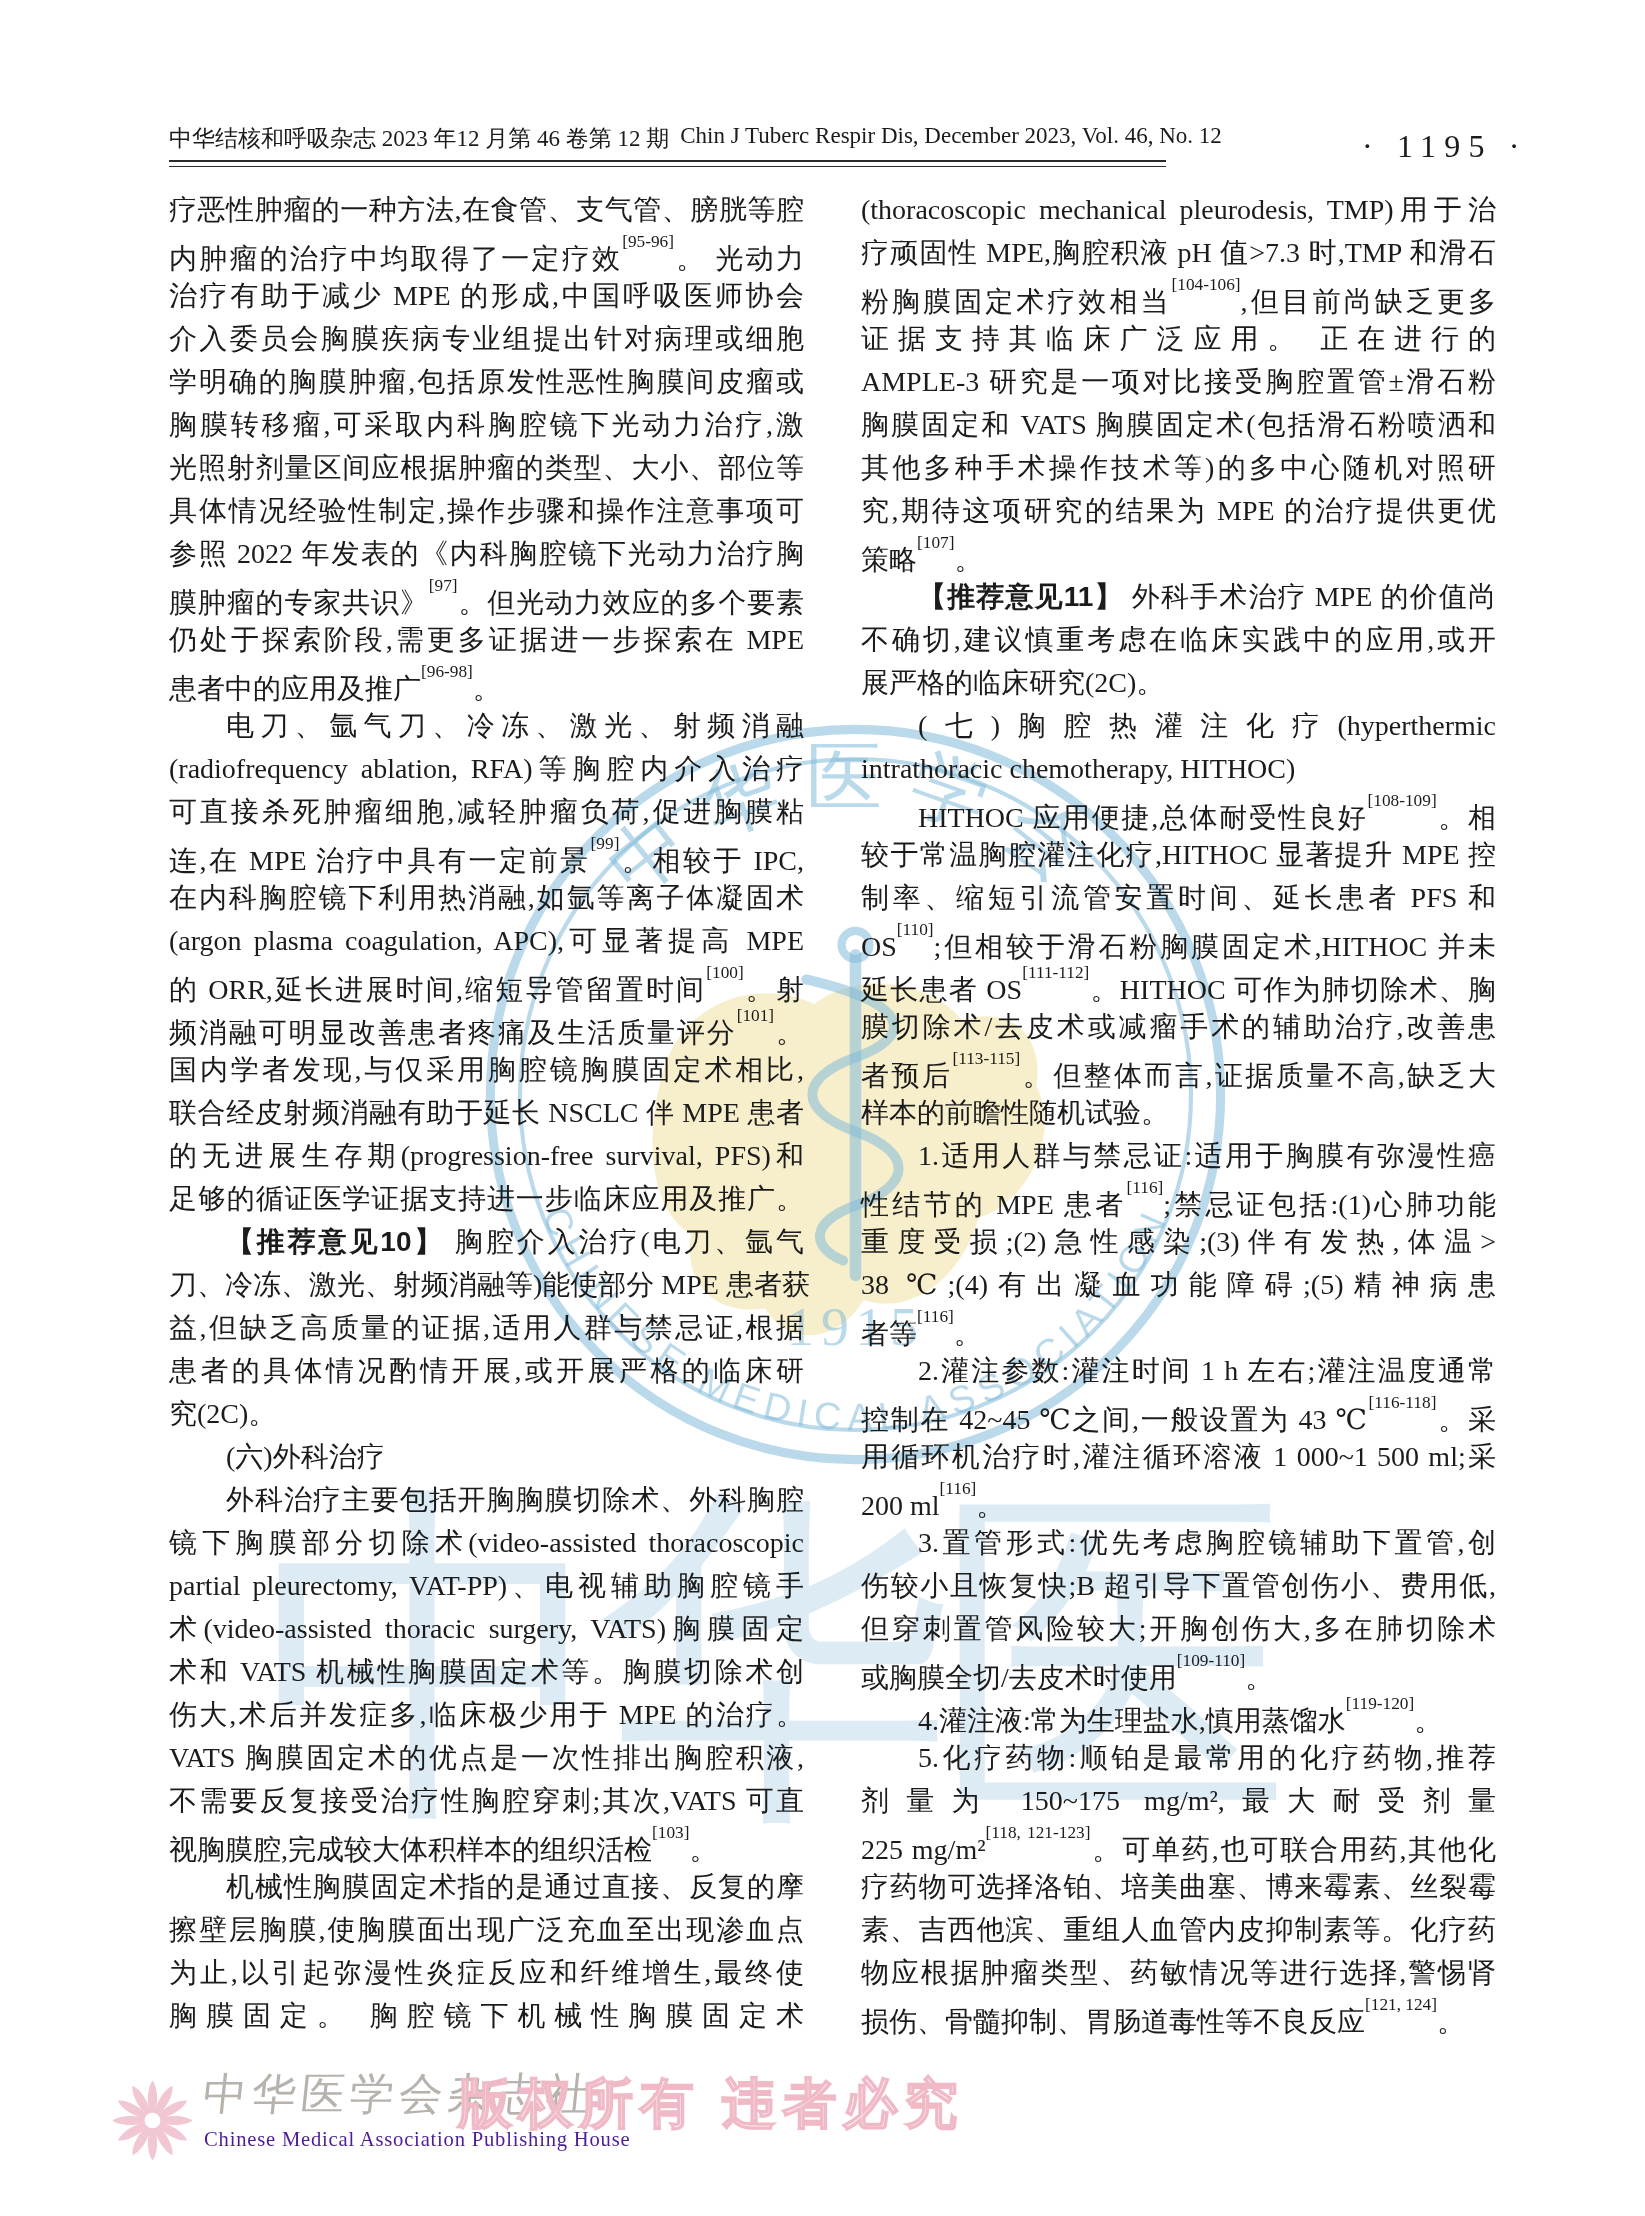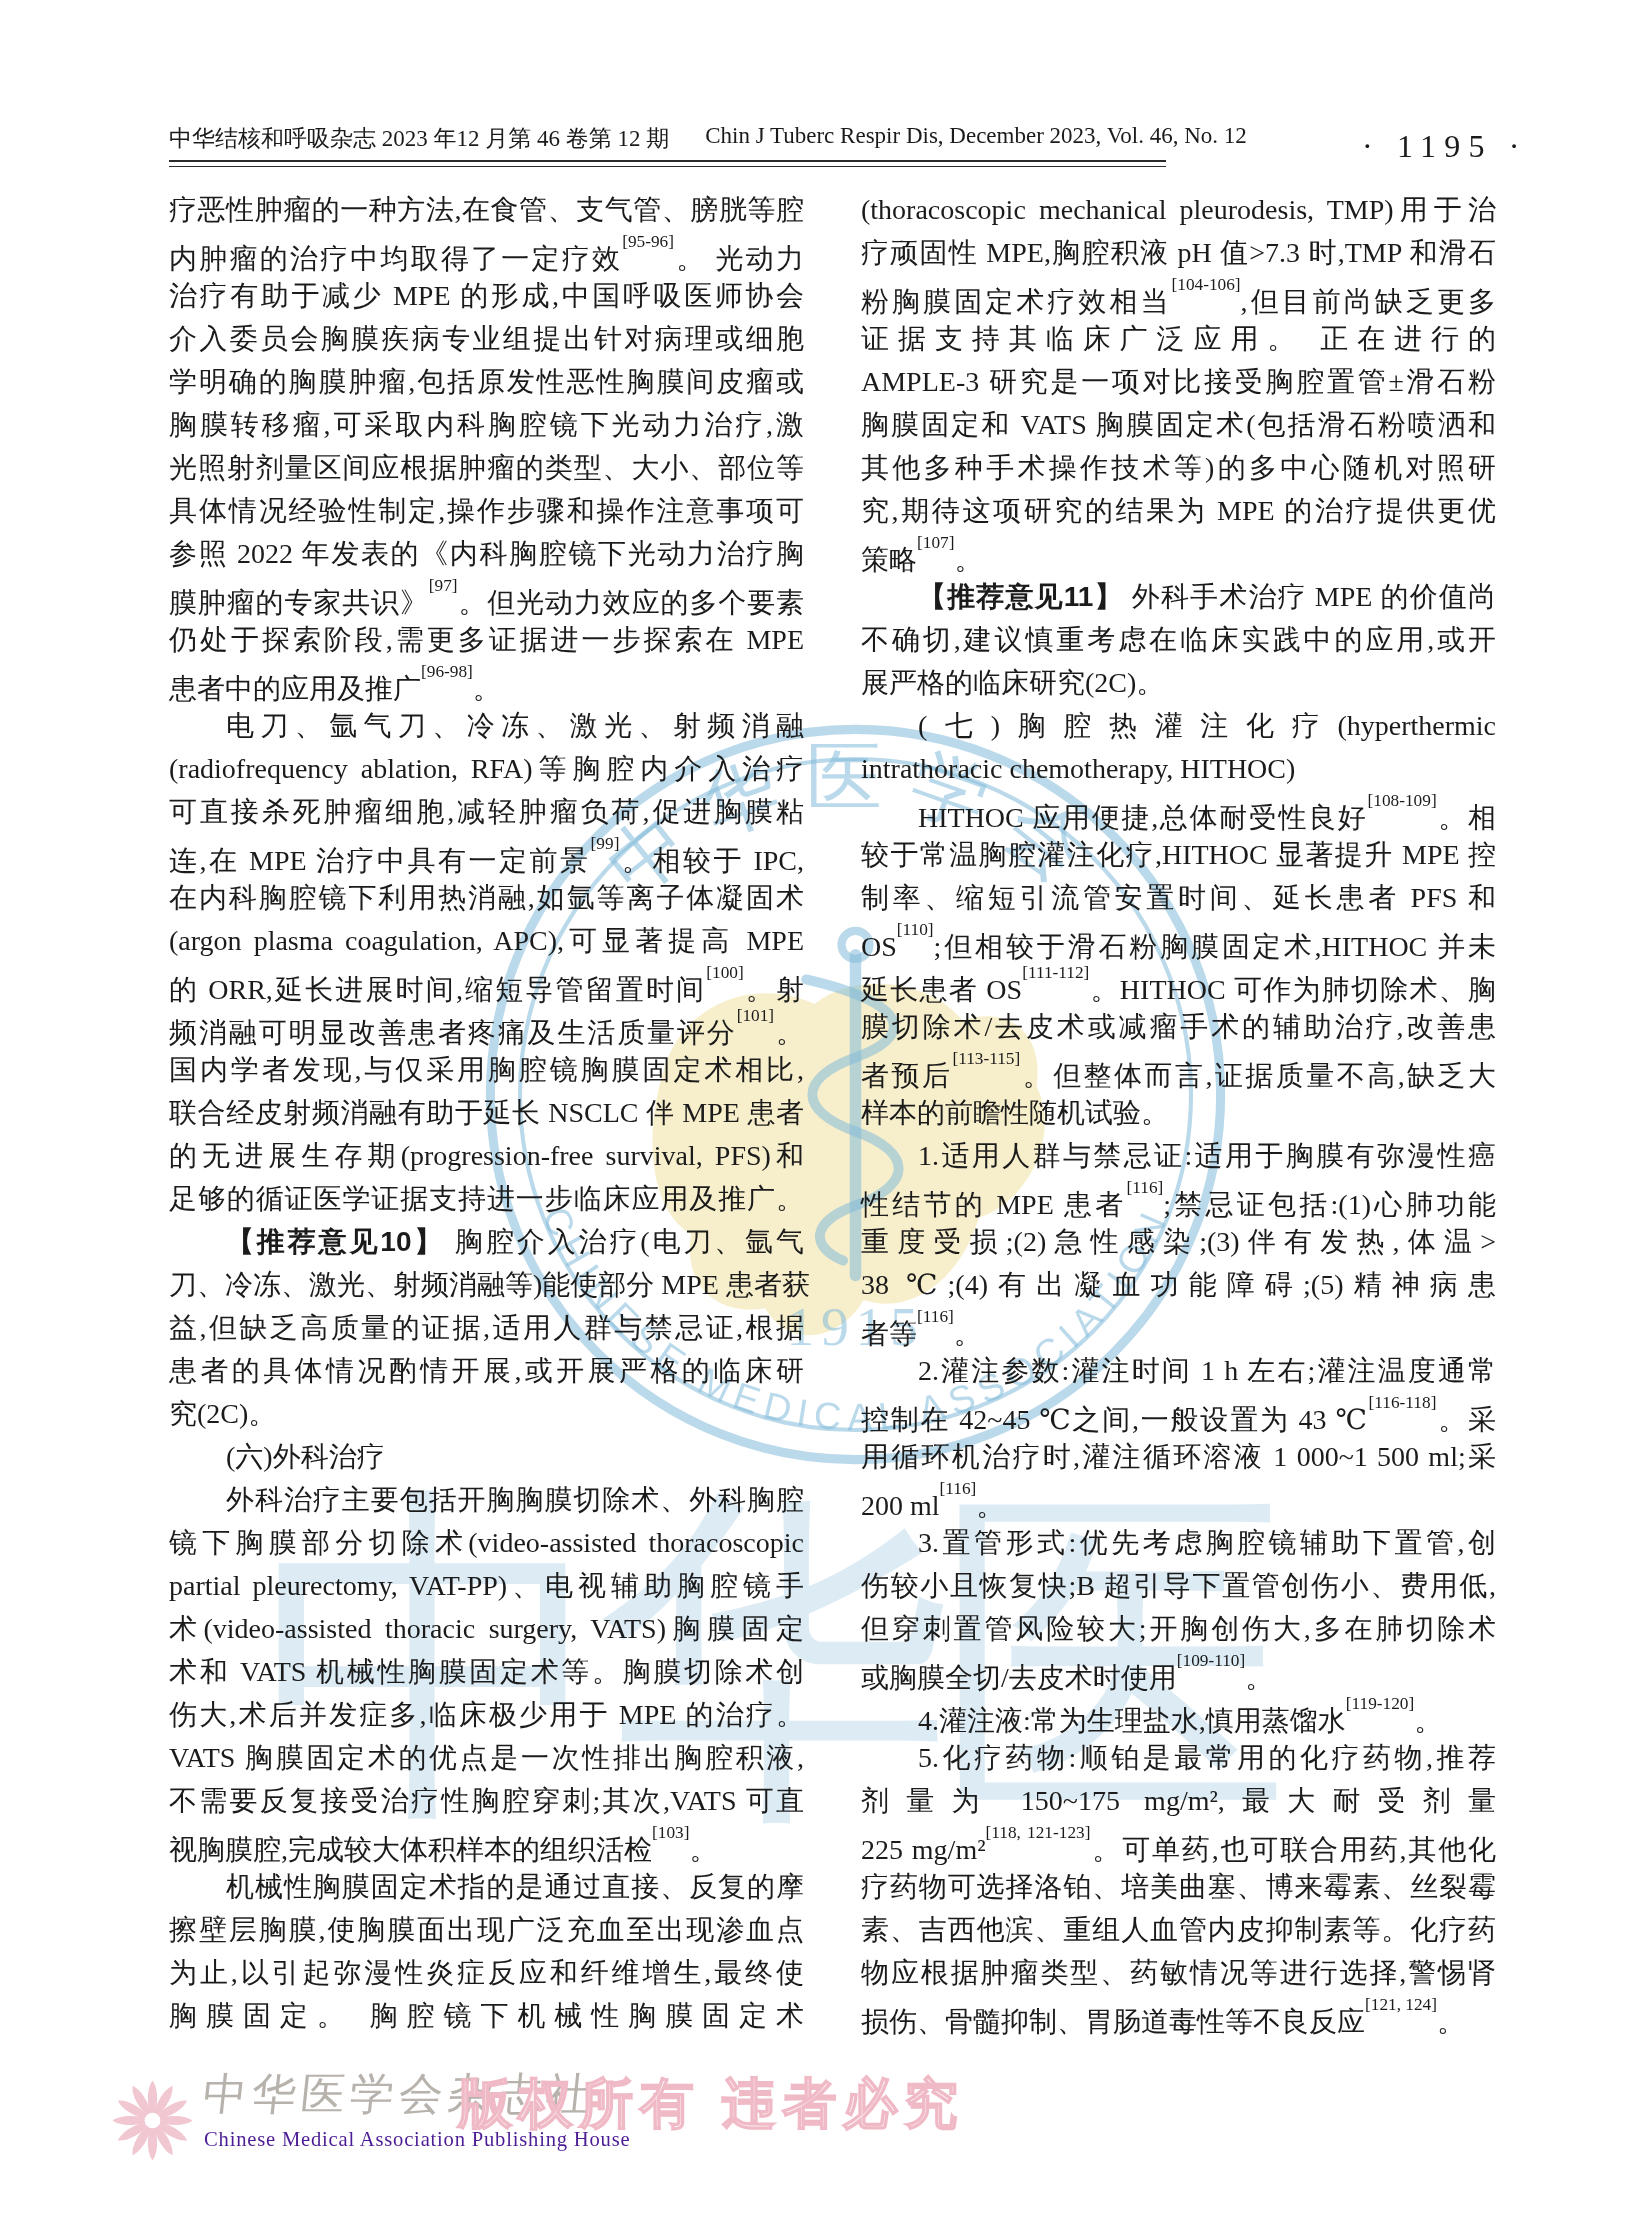--- a/index.html
+++ b/index.html
@@ -1,21 +1,21 @@
 <!DOCTYPE html>
 <html style="--text: #1b1b1b; --watermark-blue: #82b9d8; --watermark-yellow: #f6ecc3; --watermark-pink: #f0b9c6; --publisher-gray: #b7b2ac;font-size:13px"><head>
 <meta charset="utf-8">
 <style>
   html,body{margin:0;padding:0;background:#e8e8e8;}
   .page{
     position:relative;width:1645px;height:2216px;background:#ffffff;overflow:hidden;
     font-family:"Liberation Serif","DejaVu Serif",serif;color:#1b1b1b;
   }
   
-  .header-row{position:absolute;left:169px;top:123px;width:997px;display:flex;gap:36px;
+  .header-row{position:absolute;left:169px;top:123px;width:997px;display:flex;gap:11px;
     font-size:23px;white-space:nowrap;z-index:3;}
   .header-rule{position:absolute;left:169px;top:160px;width:997px;height:4.1px;
     border-top:2.5px solid #2b2b2b;border-bottom:1.6px solid #2b2b2b;z-index:3;}
   .page-number{position:absolute;top:128px;left:1362px;font-size:32px;letter-spacing:8.2px;z-index:3;}
   
   .col{position:absolute;top:188px;width:635px;z-index:3;}
   .col-left{left:169px;}
   .col-right{left:861px;}
   .line{
     height:43px;line-height:43px;font-size:28px;

